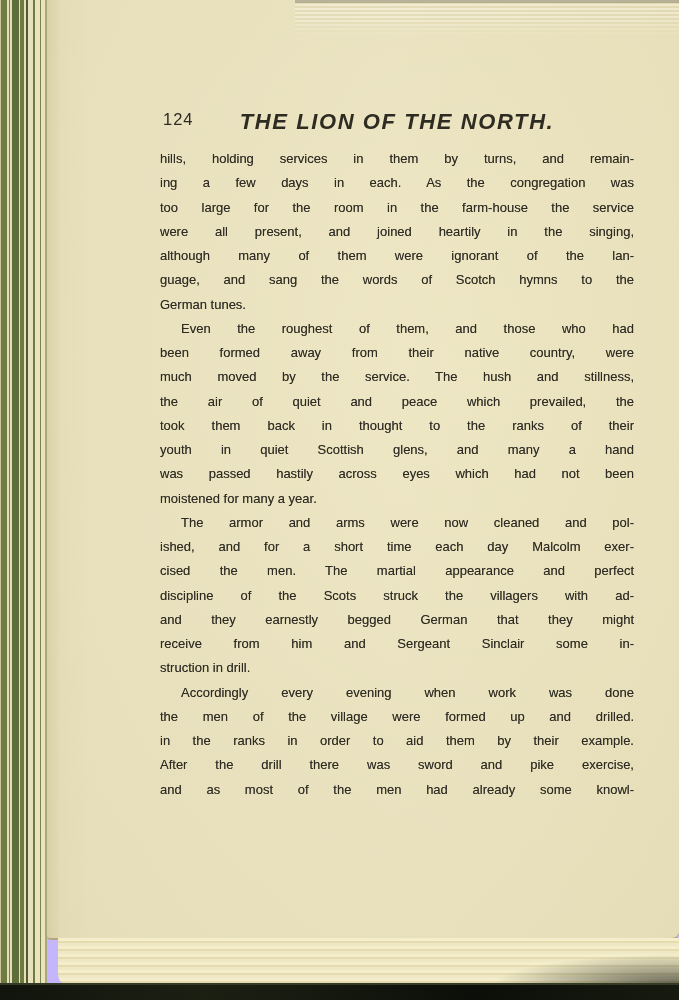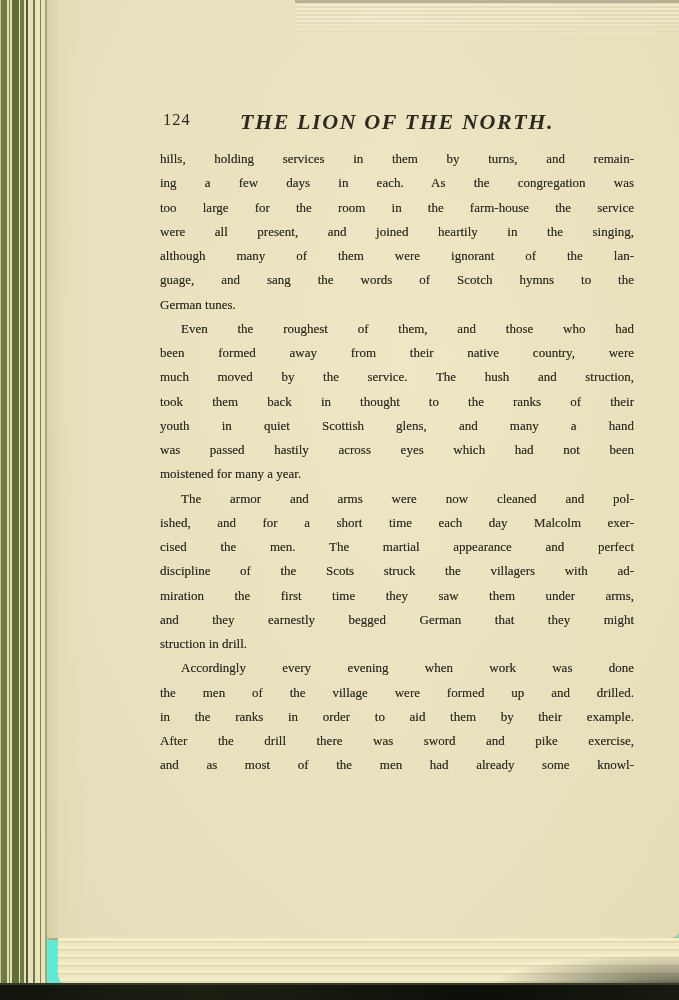--- a/index.html
+++ b/index.html
@@ -1,19 +1,19 @@
 <!DOCTYPE html>
 <html><head>
 <meta charset="utf-8">
 <style>
   html,body { margin:0; padding:0; background:#0d0f09; }
   .book {
     position:relative; width:679px; height:1000px; overflow:hidden;
-    background:#5eead4;
-    font-family:Liberation Serif, serif;
+    background:#c4b5fd;
+    font-family:Liberation Sans, sans-serif;
   }
   
   .binding {
     position:absolute; left:0; top:0; width:47px; height:988px;
     background:linear-gradient(90deg,
       #cdc49c 0 1px, #6e7c44 1px 7px, #e6deb6 7px 9px, #76834a 9px 10px,
       #e6deb6 10px 12px, #5f6d3a 12px 19px, #e8e0b8 19px 20px, #6e7c44 20px 24px,
       #e8e0b8 24px 26px, #4f5c31 26px 28px, #e9e1bb 28px 33px, #6e7c44 33px 35px,
       #ebe3bd 35px 40px, #77844c 40px 41px, #ebe3bd 41px 45px, #a8a878 45px 47px);
   }
@@ -95,33 +95,34 @@
       <div class="ln">ing a few days in each.  As the congregation was</div>
       <div class="ln">too large for the room in the farm-house the service</div>
       <div class="ln">were all present, and joined heartily in the singing,</div>
       <div class="ln">although many of them were ignorant of the lan-</div>
       <div class="ln">guage, and sang the words of Scotch hymns to the</div>
       <div class="ln last">German tunes.</div>
     </div>
     <div>
       <div class="ln ind">Even the roughest of them, and those who had</div>
       <div class="ln">been formed away from their native country, were</div>
-      <div class="ln">much moved by the service.  The hush and struction,</div>
+      <div class="ln">much moved by the service.  The hush and stillness,</div>
+      <div class="ln">the air of quiet and peace which prevailed, the</div>
       <div class="ln">took them back in thought to the ranks of their</div>
       <div class="ln">youth in quiet Scottish glens, and many a hand</div>
       <div class="ln">was passed hastily across eyes which had not been</div>
       <div class="ln last">moistened for many a year.</div>
     </div>
     <div>
       <div class="ln ind">The armor and arms were now cleaned and pol-</div>
       <div class="ln">ished, and for a short time each day Malcolm exer-</div>
       <div class="ln">cised the men.  The martial appearance and perfect</div>
       <div class="ln">discipline of the Scots struck the villagers with ad-</div>
-      <div class="ln">miration the first time they saw them under arms,</div>
       <div class="ln">and they earnestly begged German that they might</div>
+      <div class="ln">receive from him and Sergeant Sinclair some in-</div>
       <div class="ln last">struction in drill.</div>
     </div>
     <div>
       <div class="ln ind">Accordingly every evening when work was done</div>
       <div class="ln">the men of the village were formed up and drilled.</div>
       <div class="ln">in the ranks in order to aid them by their example.</div>
       <div class="ln">After the drill there was sword and pike exercise,</div>
       <div class="ln">and as most of the men had already some knowl-</div>
     </div>
   </div>

